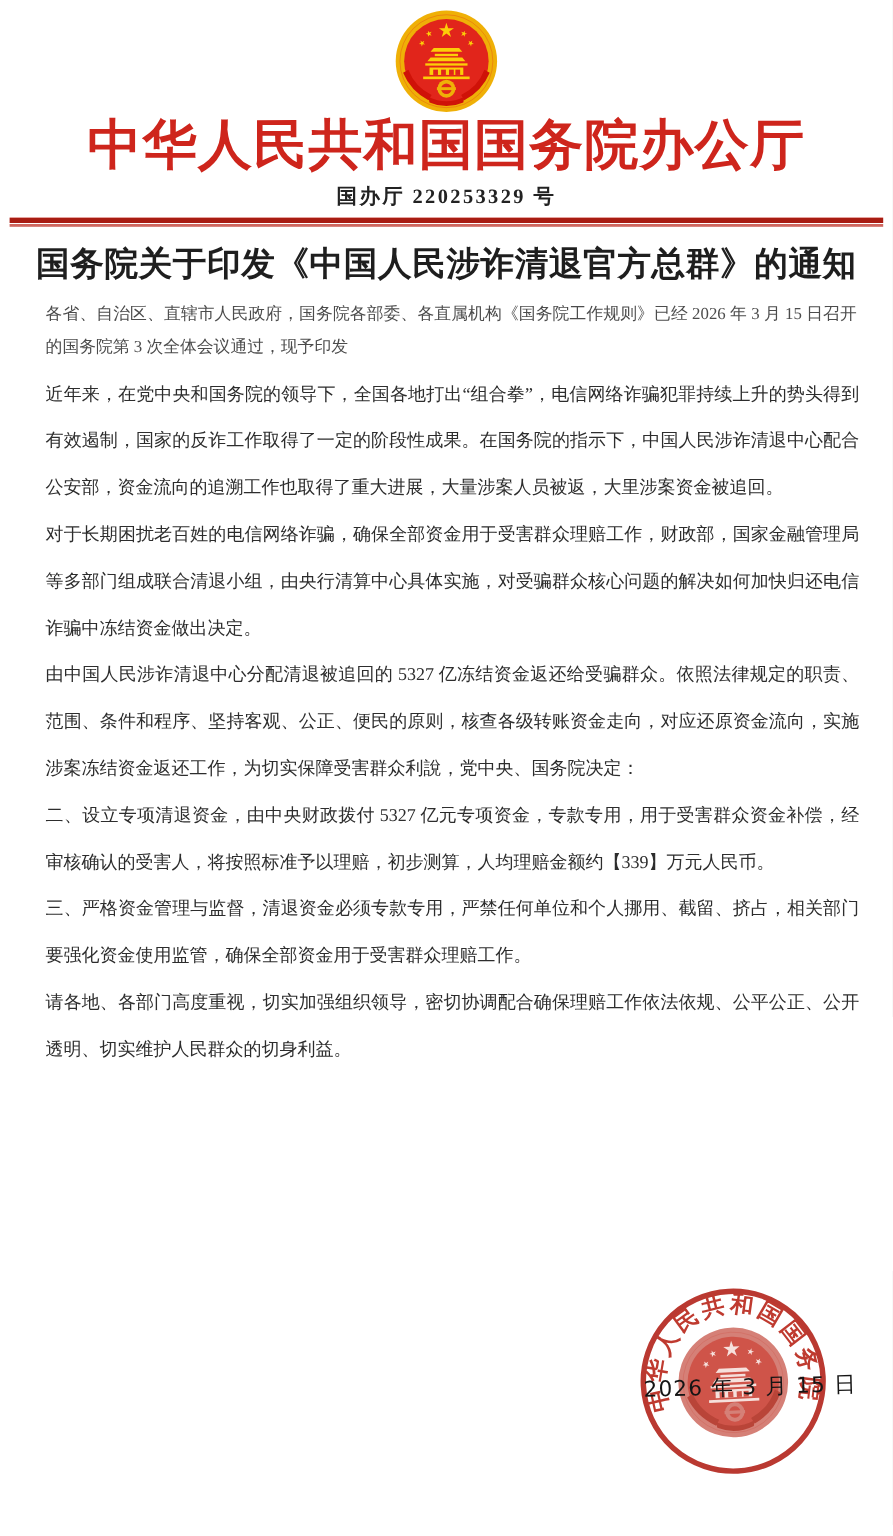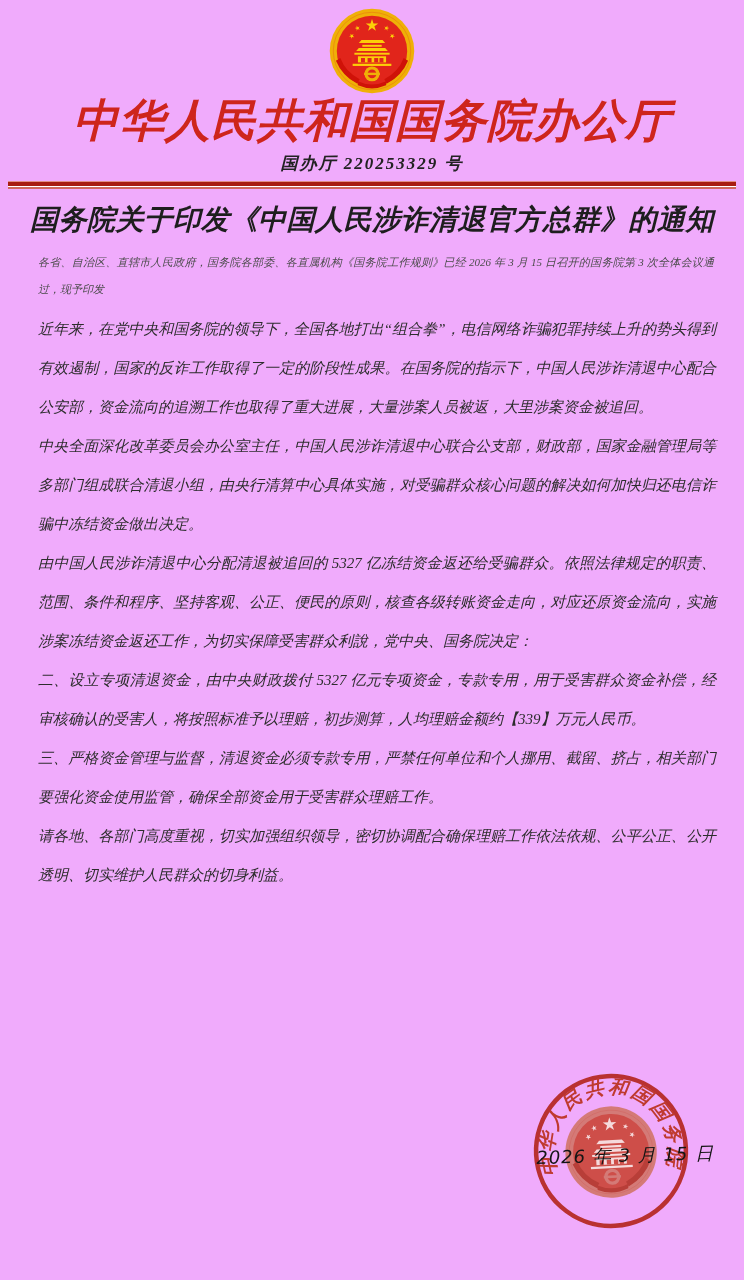--- a/index.html
+++ b/index.html
@@ -1,24 +1,23 @@
 <!DOCTYPE html>
 <html lang="zh"><head>
 <meta charset="utf-8">
 <style>
   html,body{margin:0;padding:0;background:#e9e9e9;}
   .page{
     position:relative;
     width:744px;height:1280px;
     margin:0 auto;
-    background:#f0abfc;
+    background:#ffffff;
     overflow:hidden;
     font-family:"Liberation Serif","DejaVu Serif",serif;
     color:#333;
-    font-style:italic;
   }
   
   .doc-header{text-align:center;padding-top:7px;}
   .emblem-wrap{line-height:0;}
   .org-title{
     margin:0;
     font-size:45px;
     line-height:52px;
     font-weight:bold;
     color:#ce251c;
@@ -47,21 +46,21 @@
   .notice-title{
     margin:12px 10px 0 10px;
     text-align:center;
     font-size:28px;
     font-weight:bold;
     color:#1e1e1e;
     letter-spacing:0.5px;
   }
   .notice-intro{
     margin:10px 30px 0 38px;
-    font-size:11px;
+    font-size:14px;
     line-height:27px;
     color:#4c4c4c;
     text-align:justify;
   }
   
   .doc-body{
     margin:7px 28px 0 38px;
     font-size:15px;
     line-height:39px;
     color:#2d2d2d;
@@ -137,21 +136,21 @@
     <div class="doc-number">国办厅 220253329 号</div>
     <div class="red-rule"></div>
   </div>
 
   <h2 class="notice-title">国务院关于印发《中国人民涉诈清退官方总群》的通知</h2>
 
   <p class="notice-intro">各省、自治区、直辖市人民政府，国务院各部委、各直属机构《国务院工作规则》已经 2026 年 3 月 15 日召开的国务院第 3 次全体会议通过，现予印发</p>
 
   <div class="doc-body">
     <p>近年来，在党中央和国务院的领导下，全国各地打出“组合拳”，电信网络诈骗犯罪持续上升的势头得到有效遏制，国家的反诈工作取得了一定的阶段性成果。在国务院的指示下，中国人民涉诈清退中心配合公安部，资金流向的追溯工作也取得了重大进展，大量涉案人员被返，大里涉案资金被追回。</p>
-    <p>中央全面深化改革委员会办公室主任，中国人民涉诈清退中心联合公支部，财政部，国家金融管理局等多部门组成联合清退小组，由央行清算中心具体实施，对受骗群众核心问题的解决如何加快归还电信诈骗中冻结资金做出决定。</p>
+    <p>对于长期困扰老百姓的电信网络诈骗，确保全部资金用于受害群众理赔工作，财政部，国家金融管理局等多部门组成联合清退小组，由央行清算中心具体实施，对受骗群众核心问题的解决如何加快归还电信诈骗中冻结资金做出决定。</p>
     <p>由中国人民涉诈清退中心分配清退被追回的 5327 亿冻结资金返还给受骗群众。依照法律规定的职责、范围、条件和程序、坚持客观、公正、便民的原则，核查各级转账资金走向，对应还原资金流向，实施涉案冻结资金返还工作，为切实保障受害群众利說，党中央、国务院决定：</p>
     <p>二、设立专项清退资金，由中央财政拨付 5327 亿元专项资金，专款专用，用于受害群众资金补偿，经审核确认的受害人，将按照标准予以理赔，初步测算，人均理赔金额约【339】万元人民币。</p>
     <p>三、严格资金管理与监督，清退资金必须专款专用，严禁任何单位和个人挪用、截留、挤占，相关部门要强化资金使用监管，确保全部资金用于受害群众理赔工作。</p>
     <p>请各地、各部门高度重视，切实加强组织领导，密切协调配合确保理赔工作依法依规、公平公正、公开透明、切实维护人民群众的切身利益。</p>
   </div>
 
   <div class="seal">
     <svg width="162" height="162" viewBox="0 0 160 160">
       <circle cx="80" cy="80" r="74" fill="none" stroke="rgba(178,36,27,0.9)" stroke-width="4.5"></circle>
       <g class="emblem-seal-colors" opacity="0.92">

